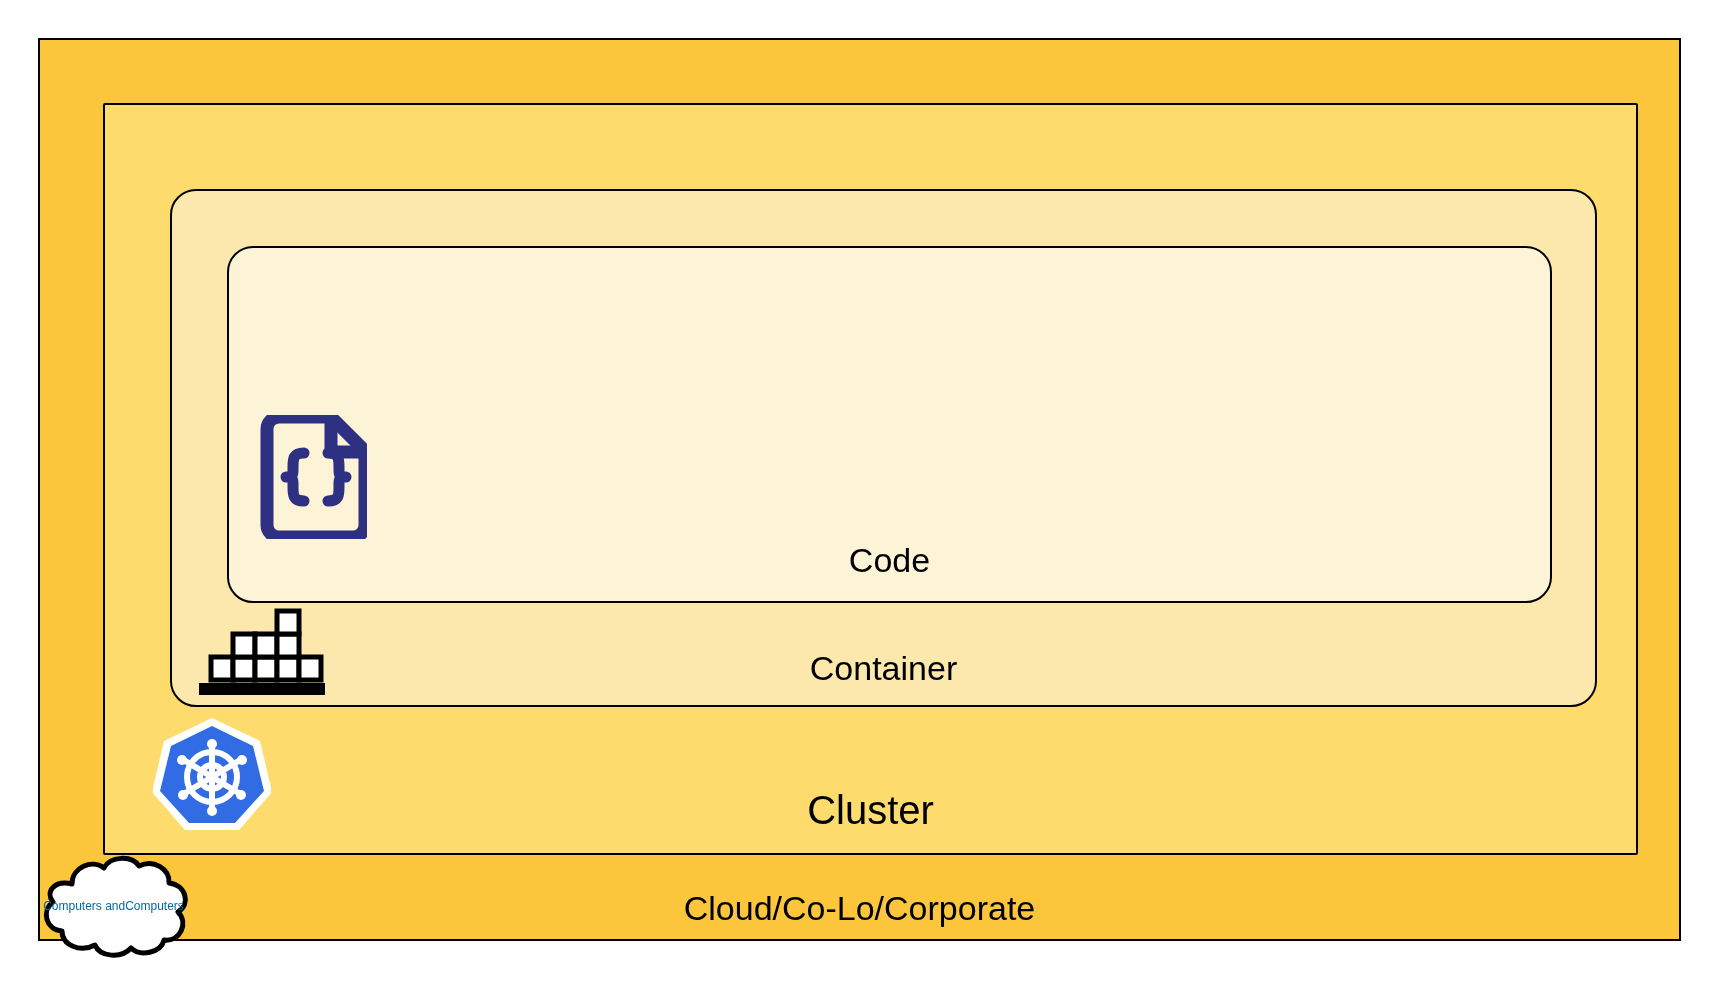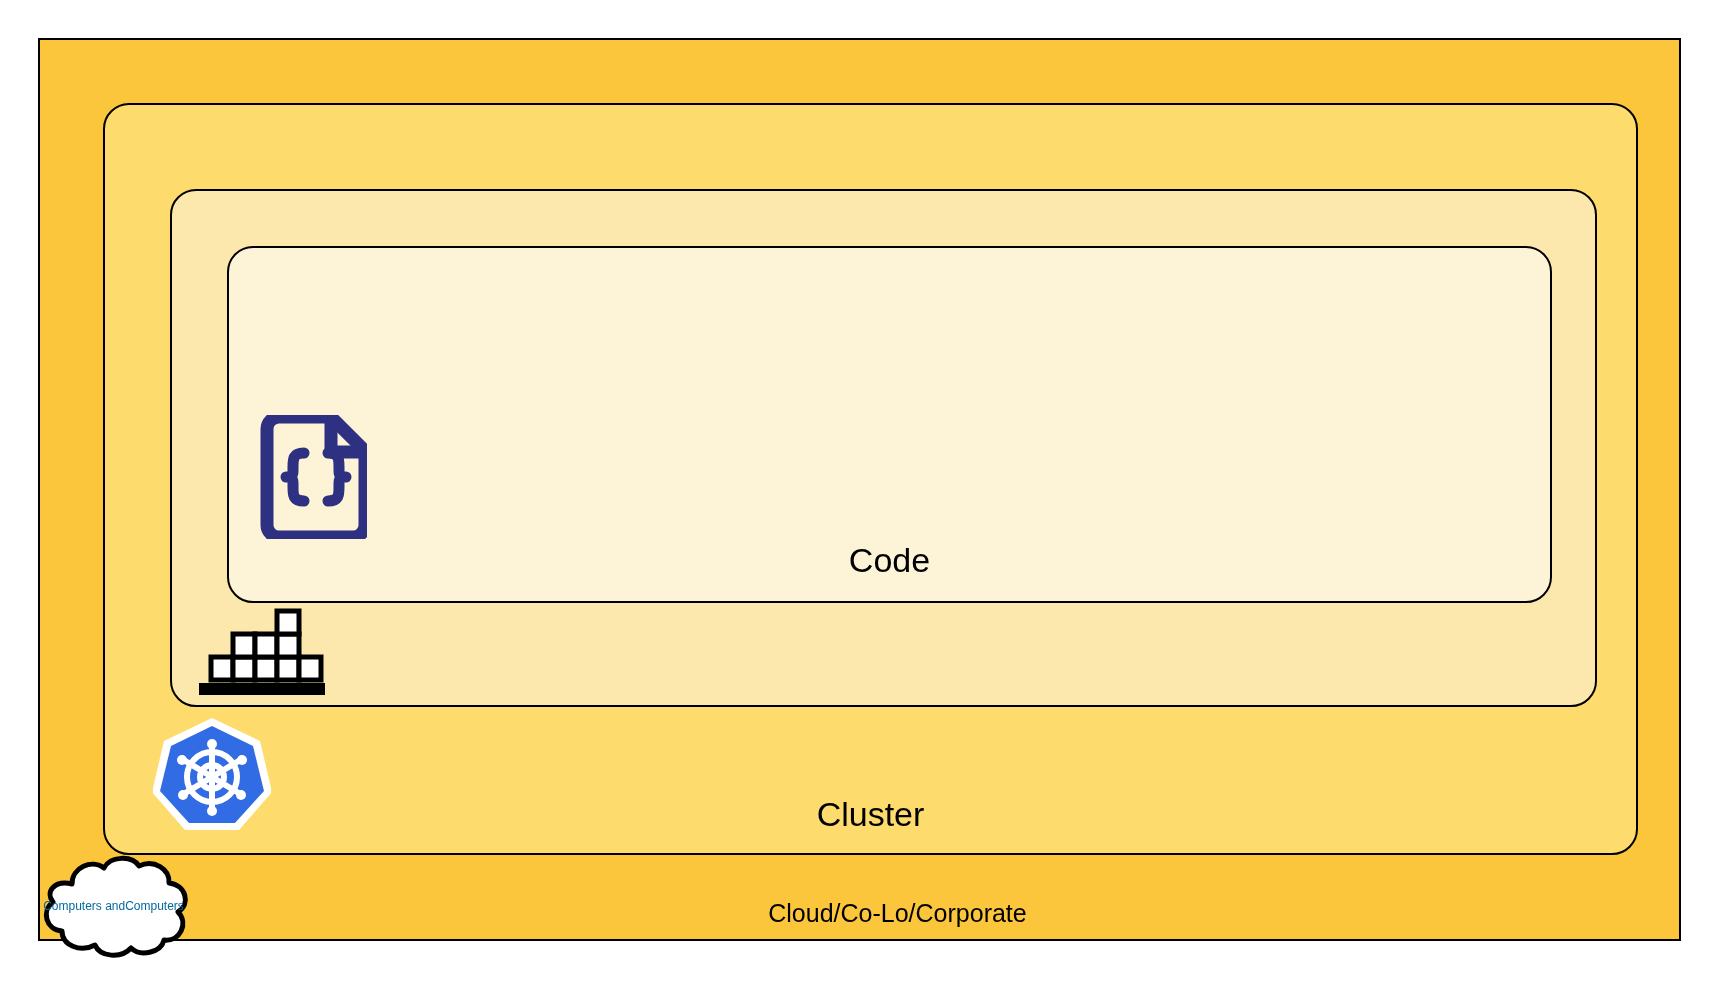--- a/index.html
+++ b/index.html
@@ -39,21 +39,21 @@
     background: #FBC53C;
     border-radius: 0px;
   }
 
   .layer-cluster {
     left: 63px;
     top: 63px;
     width: 1535px;
     height: 752px;
     background: #FDDB6C;
-    border-radius: 26px;
+    border-radius: 2px;
   }
 
   .layer-container {
     left: 65px;
     top: 84px;
     width: 1427px;
     height: 518px;
     background: #FCE8AC;
     border-radius: 26px;
   }
@@ -87,28 +87,27 @@
 
   .label-container {
     bottom: 18px;
     left: 0;
     font-size: 34px;
   }
 
   .label-cluster {
     bottom: 20px;
     left: 0;
-    font-size: 34px;
+    font-size: 40px;
   }
 
   .label-datacenter {
     bottom: 12px;
     left: 0;
-    font-size: 25px;
-    margin-left: 38px;
+    font-size: 34px;
   }
   .label-datacenter .dc-line {
     display: block;
   }
 
   
   .icon-wrap {
     position: absolute;
   }
 
@@ -205,20 +204,21 @@
             <rect x="102" y="50" width="22" height="23" fill="#FFFFFF" stroke="#000000" stroke-width="5"></rect>
 
             <rect x="36" y="27" width="22" height="23" fill="#FFFFFF" stroke="#000000" stroke-width="5"></rect>
             <rect x="58" y="27" width="22" height="23" fill="#FFFFFF" stroke="#000000" stroke-width="5"></rect>
             <rect x="80" y="27" width="22" height="23" fill="#FFFFFF" stroke="#000000" stroke-width="5"></rect>
 
             <rect x="80" y="4" width="22" height="23" fill="#FFFFFF" stroke="#000000" stroke-width="5"></rect>
           </svg>
         </div>
 
+        <div class="layer-label label-container">Container</div>
       </div>
 
       <div class="icon-wrap icon-kubernetes">
         <svg viewBox="0 0 118 118" width="118" height="118" aria-hidden="true">
 
           <polygon points="59,3 107,26 119,77 86,115 32,115 -1,77 11,26" fill="#FFFFFF"></polygon>
 
           <polygon points="59,11 100,31 111,76 82,108 36,108 7,76 18,31" fill="#326CE5"></polygon>
 
           <g fill="none" stroke="#FFFFFF" stroke-width="6" stroke-linecap="round">

